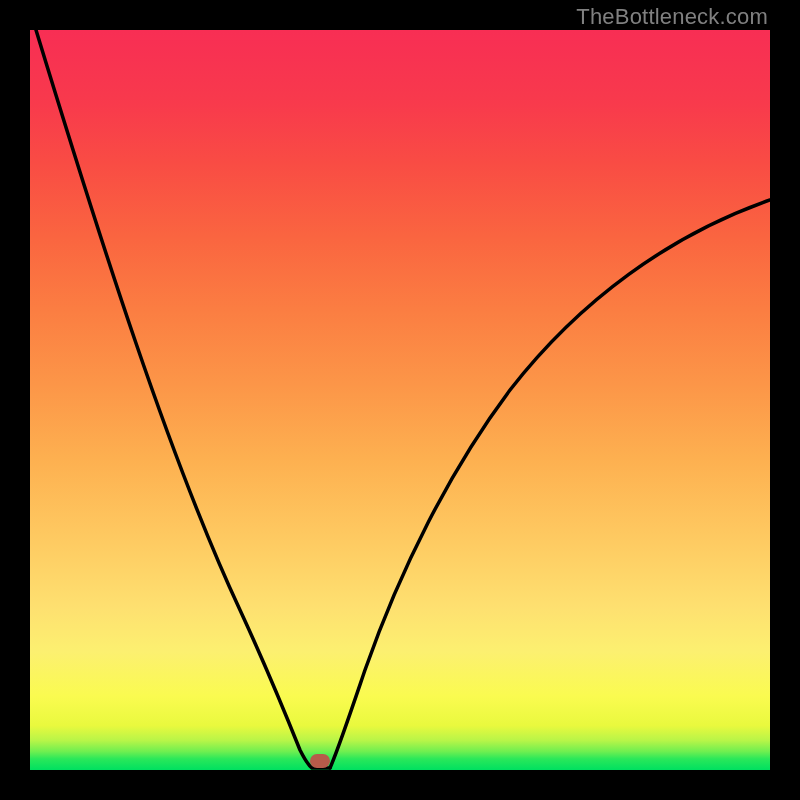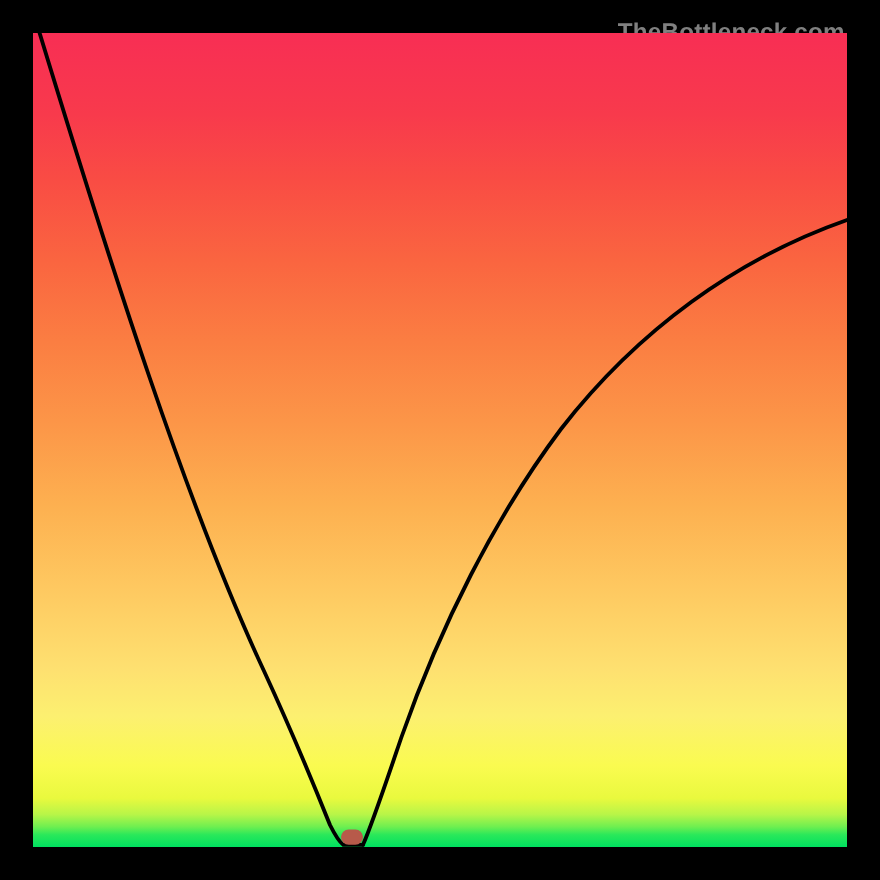--- a/index.html
+++ b/index.html
@@ -38,24 +38,23 @@
       #F94C44 82%,
       #F83A4C 90%,
       #F82E54 100%);
   }
 
   .watermark {
     position: absolute;
     top: 4px;
     right: 32px;
     font-size: 22px;
-    font-weight: 700;
+    font-weight: 400;
     color: #808080;
     letter-spacing: 0.2px;
-    margin-top: 12px;
   }
 
   svg.curve {
     position: absolute;
     left: 0; top: 0;
     width: 740px; height: 740px;
   }
 
   .dot {
     position: absolute;

